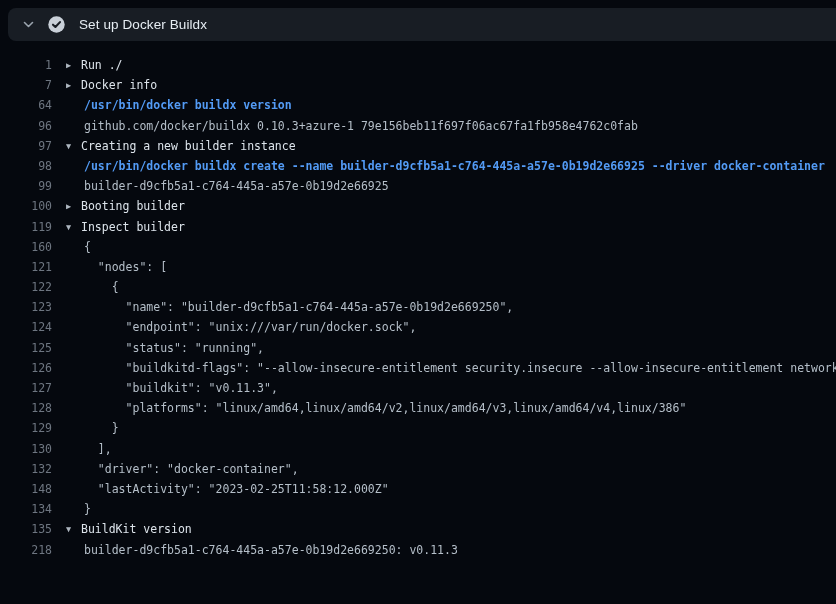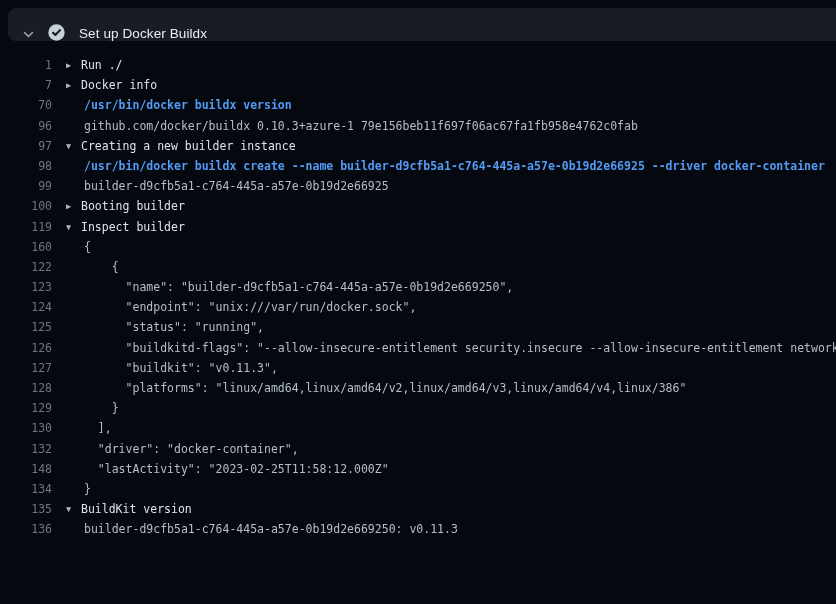--- a/index.html
+++ b/index.html
@@ -6,21 +6,21 @@
   html,body { width:836px; height:604px; overflow:hidden; }
   body {
     background:#05080e;
     font-family:"DejaVu Sans Mono","Liberation Mono",monospace;
     position:relative;
   }
   .step-header {
     position:absolute; top:8px; left:8px; right:0; height:33px;
     background:#181d24;
     border-radius:8px 0 0 8px;
-    display:flex; align-items:flex-end;
+    display:flex; align-items:center;
     padding-left:14px;
     cursor:pointer;
   }
   .chev { width:13px; height:13px; margin-right:13px; flex:none; }
   .checkwrap { width:17px; height:17px; margin-right:14px; flex:none; }
   .step-title {
     font-family:"Liberation Sans","DejaVu Sans",sans-serif;
     font-size:13.5px; font-weight:400; color:#e6edf3;
     letter-spacing:0.1px;
   }
@@ -56,35 +56,36 @@
   <svg class="checkwrap" viewBox="0 0 17 17">
     <circle cx="8.5" cy="8.5" r="8.2" fill="#c9d0d8"></circle>
     <path d="M5 8.7 L7.4 11 L12 6.1" fill="none" stroke="#181d24" stroke-width="2.1" stroke-linecap="round" stroke-linejoin="round"></path>
   </svg>
   <span class="step-title">Set up Docker Buildx</span>
 </div>
 
 <div class="log">
     <div class="row group-row"><span class="num">1</span><span class="content"><span class="arrow">▶</span><span class="glabel">Run ./</span></span></div>
     <div class="row group-row"><span class="num">7</span><span class="content"><span class="arrow">▶</span><span class="glabel">Docker info</span></span></div>
-    <div class="row"><span class="num">70</span><span class="content command">/usr/bin/docker buildx version</span></div>
+    <div class="row"><span class="num">64</span><span class="content command">/usr/bin/docker buildx version</span></div>
     <div class="row"><span class="num">96</span><span class="content output">github.com/docker/buildx 0.10.3+azure-1 79e156beb11f697f06ac67fa1fb958e4762c0fab</span></div>
     <div class="row group-row"><span class="num">97</span><span class="content"><span class="arrow">▼</span><span class="glabel">Creating a new builder instance</span></span></div>
     <div class="row"><span class="num">98</span><span class="content command">/usr/bin/docker buildx create --name builder-d9cfb5a1-c764-445a-a57e-0b19d2e66925 --driver docker-container</span></div>
     <div class="row"><span class="num">99</span><span class="content output">builder-d9cfb5a1-c764-445a-a57e-0b19d2e66925</span></div>
     <div class="row group-row"><span class="num">100</span><span class="content"><span class="arrow">▶</span><span class="glabel">Booting builder</span></span></div>
     <div class="row group-row"><span class="num">119</span><span class="content"><span class="arrow">▼</span><span class="glabel">Inspect builder</span></span></div>
     <div class="row"><span class="num">160</span><span class="content output">{</span></div>
+    <div class="row"><span class="num">121</span><span class="content output">  "nodes": [</span></div>
     <div class="row"><span class="num">122</span><span class="content output">    {</span></div>
     <div class="row"><span class="num">123</span><span class="content output">      "name": "builder-d9cfb5a1-c764-445a-a57e-0b19d2e669250",</span></div>
     <div class="row"><span class="num">124</span><span class="content output">      "endpoint": "unix:///var/run/docker.sock",</span></div>
     <div class="row"><span class="num">125</span><span class="content output">      "status": "running",</span></div>
     <div class="row"><span class="num">126</span><span class="content output">      "buildkitd-flags": "--allow-insecure-entitlement security.insecure --allow-insecure-entitlement network.host",</span></div>
     <div class="row"><span class="num">127</span><span class="content output">      "buildkit": "v0.11.3",</span></div>
     <div class="row"><span class="num">128</span><span class="content output">      "platforms": "linux/amd64,linux/amd64/v2,linux/amd64/v3,linux/amd64/v4,linux/386"</span></div>
     <div class="row"><span class="num">129</span><span class="content output">    }</span></div>
     <div class="row"><span class="num">130</span><span class="content output">  ],</span></div>
     <div class="row"><span class="num">132</span><span class="content output">  "driver": "docker-container",</span></div>
     <div class="row"><span class="num">148</span><span class="content output">  "lastActivity": "2023-02-25T11:58:12.000Z"</span></div>
     <div class="row"><span class="num">134</span><span class="content output">}</span></div>
     <div class="row group-row"><span class="num">135</span><span class="content"><span class="arrow">▼</span><span class="glabel">BuildKit version</span></span></div>
-    <div class="row"><span class="num">136</span><span class="content output">builder-d9cfb5a1-c764-445a-a57e-0b19d2e669250: v0.11.3</span></div>
+    <div class="row"><span class="num">218</span><span class="content output">builder-d9cfb5a1-c764-445a-a57e-0b19d2e669250: v0.11.3</span></div>
   </div>
 
 </body></html>

